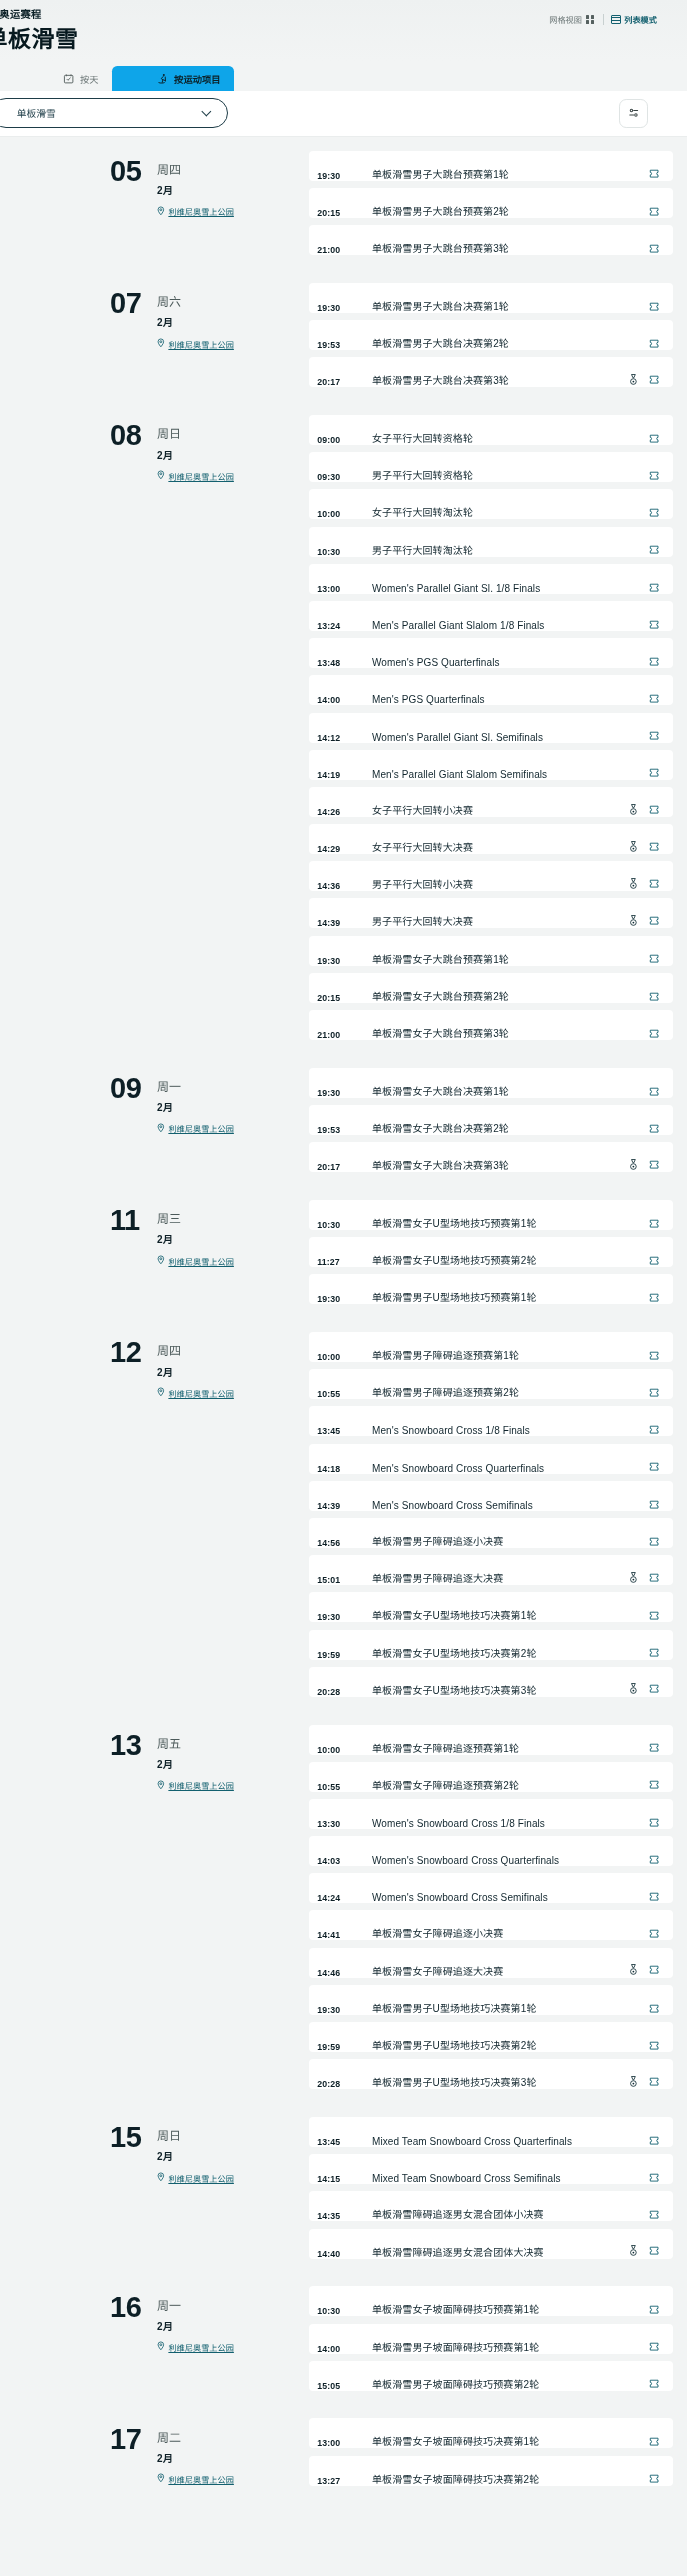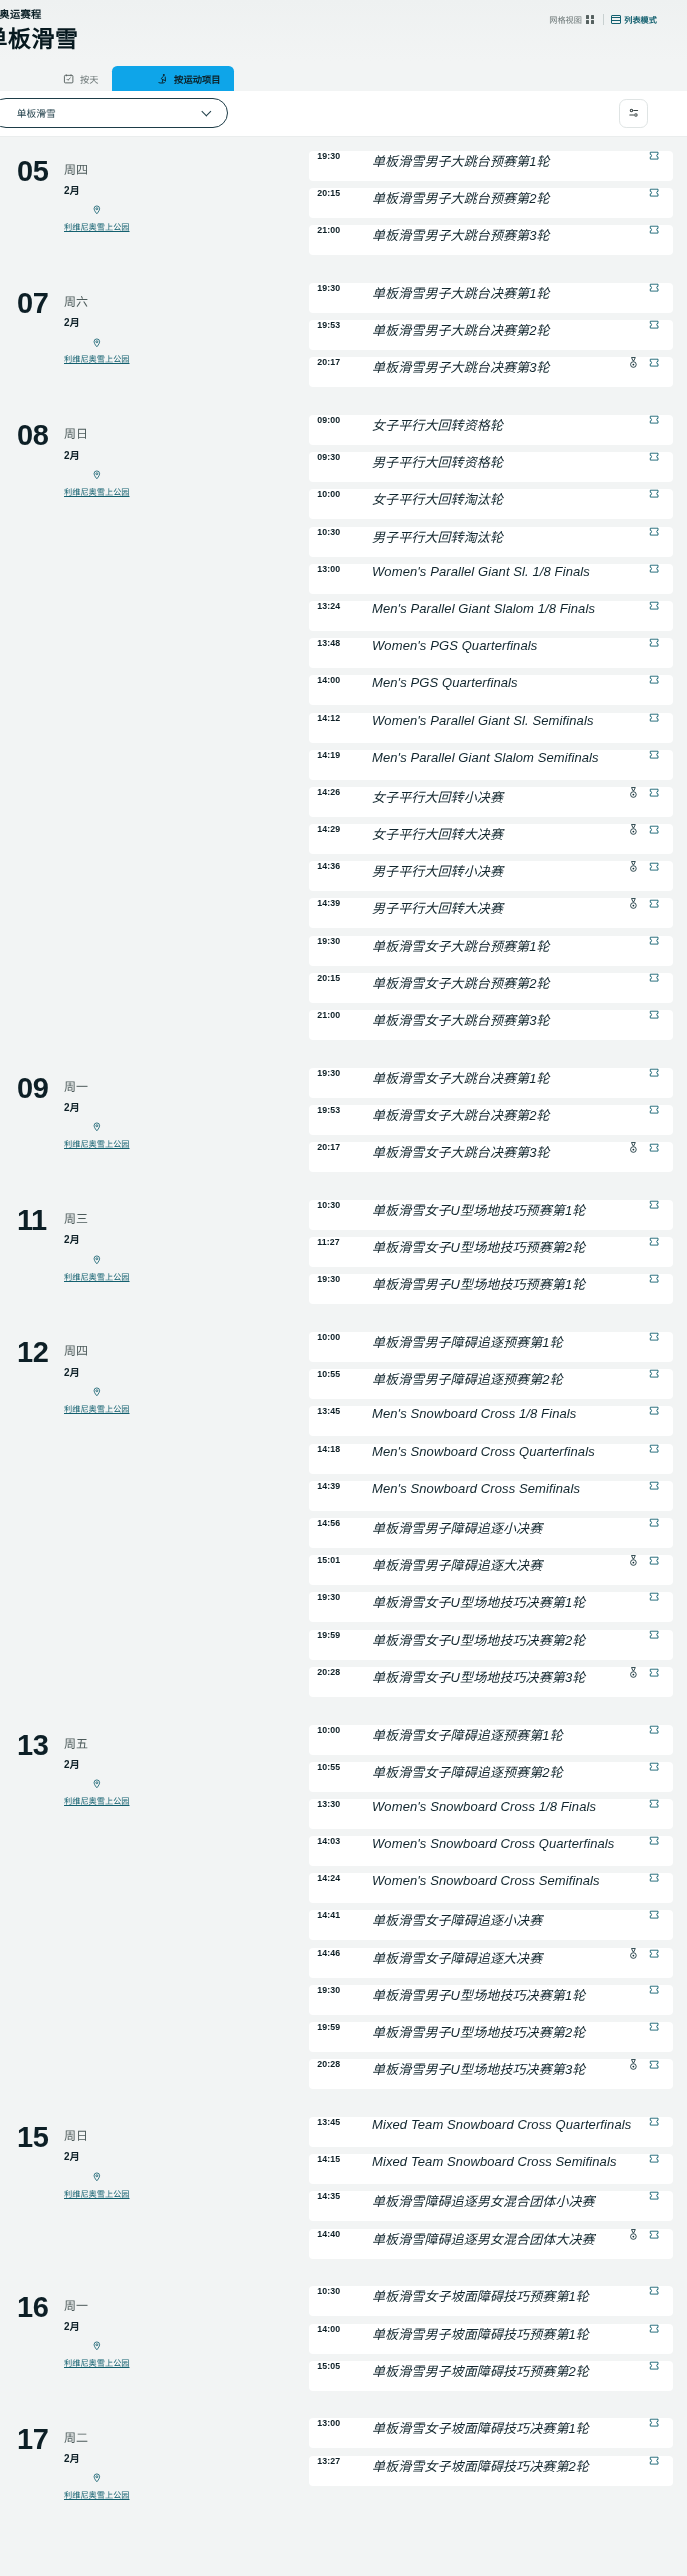--- a/index.html
+++ b/index.html
@@ -132,70 +132,69 @@
   .day-block {
     display: flex;
     align-items: flex-start;
     padding: 13.4px 0 7.2px 0;
   }
   .day-left {
     width: 309px;
     flex: 0 0 309px;
     display: flex;
     align-items: flex-start;
-    padding-left: 17px;
+    padding-left: 35px;
     padding-top: 7.2px;
+    justify-content: center;
   }
   .day-num {
     font-size: 29px;
     font-weight: 800;
     color: #0d1f26;
     line-height: .95;
     letter-spacing: -0.5px;
     min-width: 47px;
   }
   .day-meta { padding-top: 2.1px; }
   .day-weekday { font-size: 12px; color: #4c5a5a; font-weight: 500; }
   .day-month { font-size: 10px; font-weight: 800; color: #0d1f26; margin-top: 5.2px; letter-spacing: 0.3px; }
   .day-venue {
     display: flex; align-items: center; gap: 3.6px;
     margin-top: 8.2px;
     font-size: 8.2px;
     color: #13606f;
     text-decoration: underline;
     cursor: pointer;
-    flex-direction: column;
   }
   .pin { flex: 0 0 auto; }
 
   .day-events { flex: 1 1 auto; padding-right: 15.5px; }
   .event-row {
     background: #ffffff;
     border-radius: 4.1px;
     height: 30px;
     display: flex;
-    align-items: flex-start;
+    align-items: flex-end;
     margin-bottom: 7.2px;
     padding: 0 13.4px 0 0;
     cursor: pointer;
   }
   .ev-time {
     flex: 0 0 63px;
     padding-left: 8.2px;
     font-size: 8.8px;
     font-weight: 700;
     color: #0d1f26;
     letter-spacing: 0.1px;
   }
   .ev-title {
     flex: 1 1 auto;
-    font-size: 13px;
+    font-size: 10px;
     color: #11262e;
     letter-spacing: 0.1px;
-    font-style: italic;
   }
   .ev-icons { flex: 0 0 auto; display: flex; align-items: center; gap: 11.3px; }
 </style>
 </head>
 <body>
 
 <div class="page-header">
   <div class="breadcrumb">冬奥运赛程</div>
   <div class="page-title">单板滑雪</div>
 

